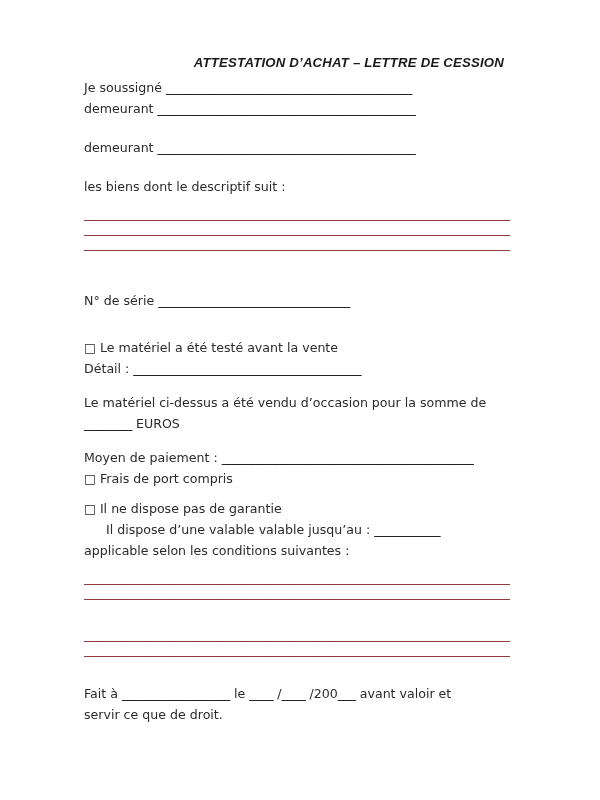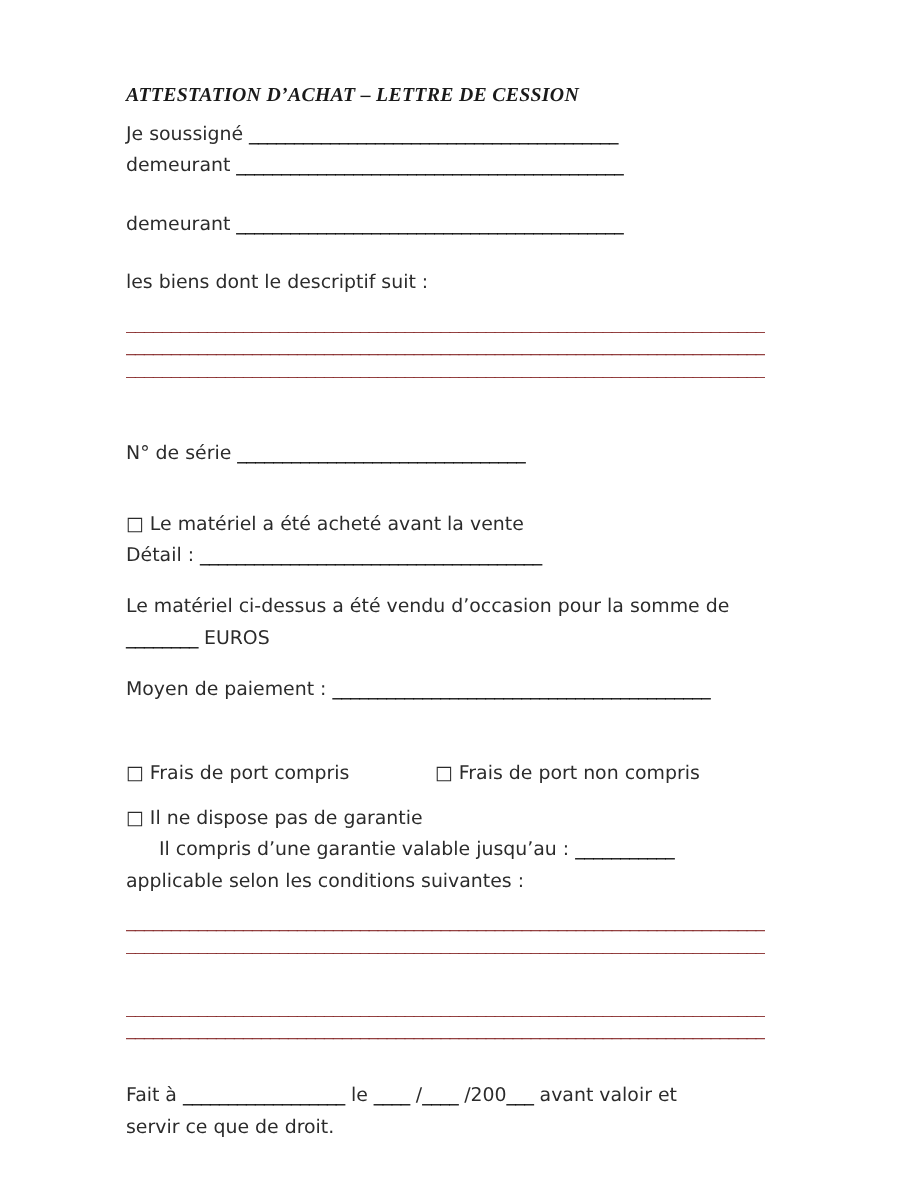--- a/index.html
+++ b/index.html
@@ -18,26 +18,26 @@
   .page {
     position: relative;
     width: 600px;
     height: 800px;
     background: #ffffff;
     box-sizing: border-box;
     padding: 55px 90px 0 84px;
   }
 
   .doc-title {
-    font-family: Liberation Serif, serif;
+    font-family: Liberation Sans, sans-serif;
     font-weight: bold;
     font-style: italic;
     font-size: 13.2px;
     letter-spacing: 0.2px;
-    text-align: left;
+    text-align: right;
     color: #1a1a1a;
     margin: 0 0 7px 0;
     padding-right: 6px;
   }
 
   .line {
     font-size: 12.6px;
     line-height: 21px;
     white-space: pre;
     margin: 0;
@@ -69,21 +69,20 @@
     line-height: 15px;
     color: #7f1d1d;
     letter-spacing: -0.3px;
     white-space: pre;
     overflow: hidden;
     height: 15px;
   }
 
   .two-cols {
     display: flex;
-    margin-top: 35px;
   }
   .two-cols .col-a { width: 206px; flex: 0 0 206px; }
   .two-cols .col-b { flex: 1 1 auto; }
 </style>
 </head>
 <body>
 
 <div class="page">
 
   <div class="doc-title">ATTESTATION D’ACHAT – LETTRE DE CESSION</div>
@@ -112,43 +111,42 @@
 
   <div class="gap-sm"></div>
 
   <div class="line"><span>N° de série </span><span class="fill">________________________________</span></div>
 
   <div class="gap-sm"></div>
 
 
   <div class="gap-sm"></div>
 
-  <div class="line"><span class="box">□</span><span> Le matériel a été acheté avant la vente</span></div>
+  <div class="line"><span class="box">□</span><span> Le matériel a été testé avant la vente</span></div>
 
   <div class="line"><span>Détail : </span><span class="fill">______________________________________</span></div>
 
   <div class="gap-sm"></div>
 
   <div class="line">Le matériel ci-dessus a été vendu d’occasion pour la somme de</div>
   <div class="line"><span class="fill">________</span><span> EUROS</span></div>
 
   <div class="gap-sm"></div>
 
   <div class="line"><span>Moyen de paiement : </span><span class="fill">__________________________________________</span></div>
 
   <div class="line two-cols">
     <span class="col-a"><span class="box">□</span><span> Frais de port compris</span></span>
-    <span class="col-b"><span class="box">□</span><span> Frais de port non compris</span></span>
   </div>
 
   <div class="gap-xs"></div>
 
   <div class="line"><span class="box">□</span><span> Il ne dispose pas de garantie</span></div>
 
-  <div class="line indent"><span>Il compris d’une garantie valable jusqu’au : </span><span class="fill">___________</span></div>
+  <div class="line indent"><span>Il dispose d’une valable valable jusqu’au : </span><span class="fill">___________</span></div>
 
   <div class="line">applicable selon les conditions suivantes :</div>
 
   <div class="gap-xs"></div>
 
   <div class="rule">_______________________________________________________________________</div>
   <div class="rule">_______________________________________________________________________</div>
 
   <div class="gap-md"></div>
 

